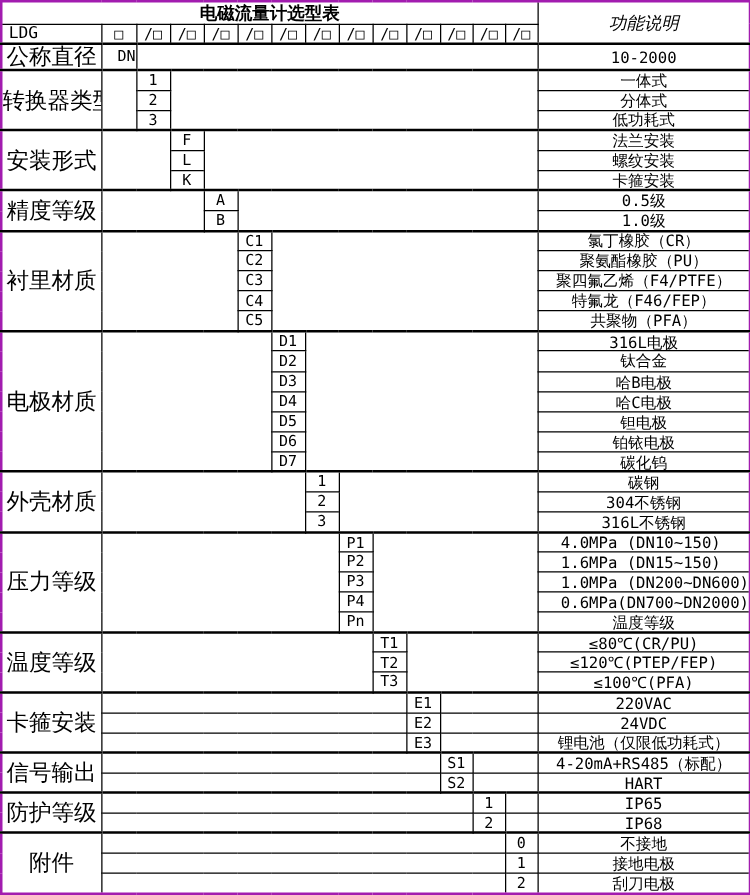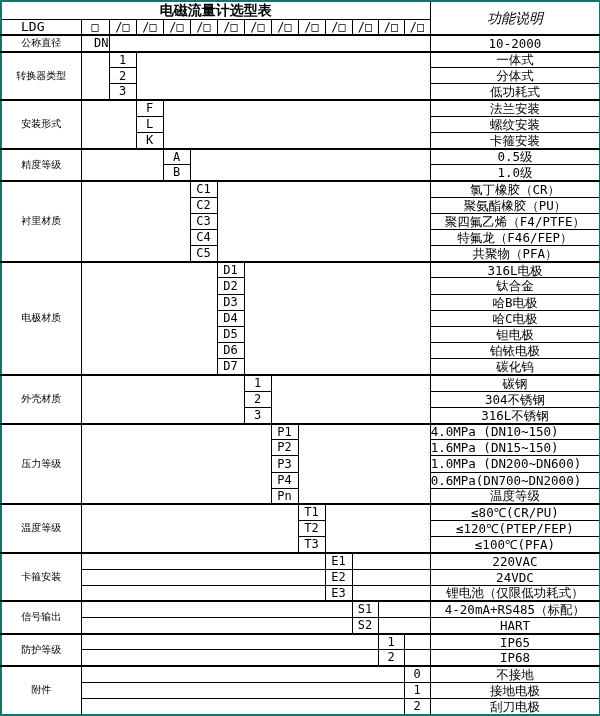--- a/index.html
+++ b/index.html
@@ -1,46 +1,46 @@
 <!DOCTYPE html>
 <html><head>
 <meta charset="utf-8">
 <style>
   html,body{margin:0;padding:0;background:#fff;}
   .sheet{width:600px;height:716px;background:#fff;overflow:hidden;}
   table.sel{
     border-collapse:collapse;table-layout:fixed;
     width:600px;height:716px;
-    border:2px solid #0f766e;
+    border:2px solid #a21caf;
     font-family:"Liberation Sans","DejaVu Sans",sans-serif;
     color:#000;
   }
   td{
     border:1px solid #000;
     padding:0;
     font-size:13px;
     text-align:center;
     vertical-align:middle;
     line-height:1.05;
     white-space:nowrap;
     overflow:hidden;
   }
   tr{height:16px;}
   tr.title-row{height:18px;}
   tr.box-row{height:16px;}
   tr.gs td{border-top:2px solid #000;}
   td.title{font-size:14px;font-weight:bold;}
   td.fhead{font-size:14px;font-style:italic;}
-  td.prefix{text-align:left;padding-left:19px;font-family:"DejaVu Sans Mono",monospace;}
+  td.prefix{text-align:left;padding-left:5px;font-family:"DejaVu Sans Mono",monospace;}
   td.codebox{font-family:"DejaVu Sans Mono",monospace;font-size:12px;}
   td.code{font-family:"DejaVu Sans Mono",monospace;font-size:12px;}
   td.dncode{font-family:"DejaVu Sans Mono",monospace;font-size:12px;text-align:right;padding-left:3px;}
   td.desc{font-size:12.5px;font-family:"DejaVu Sans Mono",monospace;}
-  td.desc.left{text-align:left;padding-left:0;}
-  td.glabel{font-size:10px;}
+  td.desc.left{text-align:left;padding-left:18px;}
+  td.glabel{font-size:18px;}
 </style>
 </head>
 <body>
 
 <div class="sheet">
   <table class="sel">
     <colgroup>
       <col style="width:80px">
         <col style="width:28px">
       <col style="width:27px">

